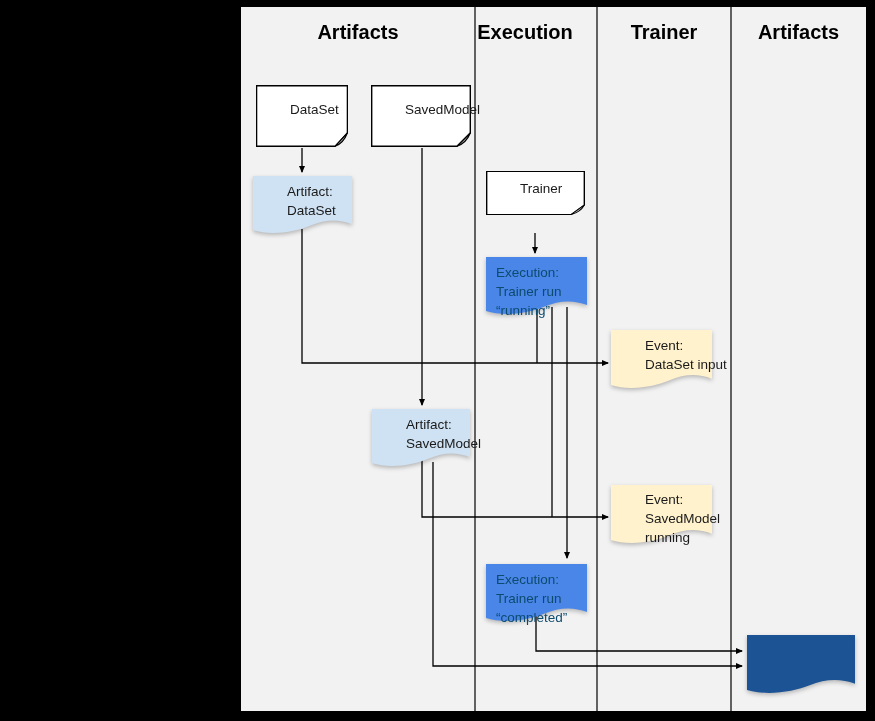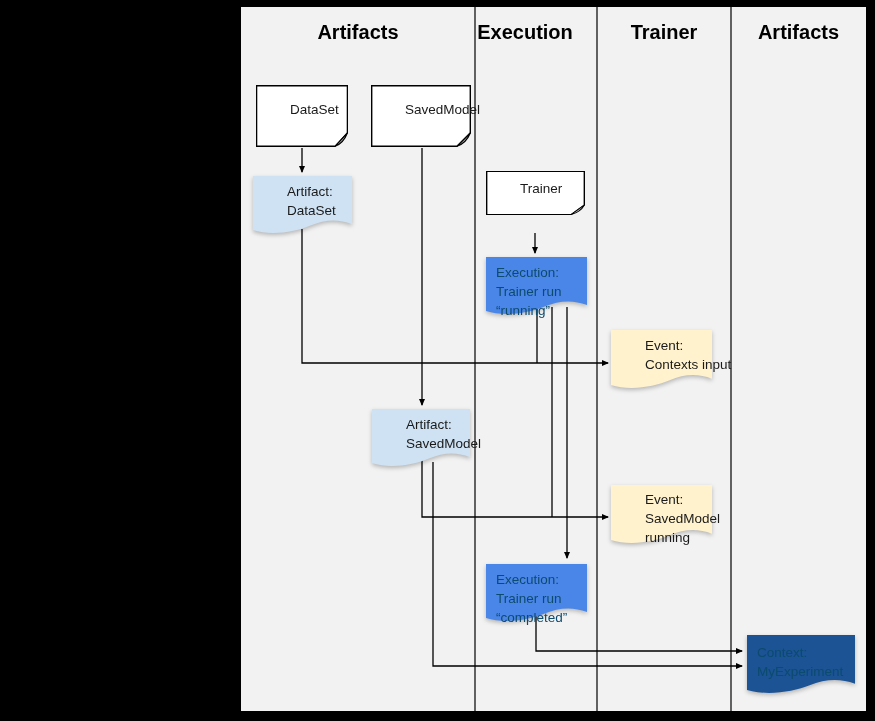--- a/index.html
+++ b/index.html
@@ -118,39 +118,35 @@
         <div class="line">“completed”</div>
       </div>
     </div>
 
     <div class="node light shadow" style="left:370px;top:323px;width:101px;height:62px">
       <svg class="shape" viewBox="0 0 100 61" preserveAspectRatio="none">
         <path d="M0,0 H100 V48 C86,42.5 72,43.5 58,49.5 C43,56 18,60 0,54 Z" fill="#fff2cc"></path>
       </svg>
       <div class="label">
         <div class="line">Event:</div>
-        <div class="line">Contexts input</div>
+        <div class="line">DataSet input</div>
       </div>
     </div>
 
     <div class="node light shadow" style="left:370px;top:478px;width:101px;height:62px">
       <svg class="shape" viewBox="0 0 100 61" preserveAspectRatio="none">
         <path d="M0,0 H100 V48 C86,42.5 72,43.5 58,49.5 C43,56 18,60 0,54 Z" fill="#fff2cc"></path>
       </svg>
       <div class="label" style="padding-top:5px">
         <div class="line">Event:</div>
         <div class="line">SavedModel</div>
         <div class="line">running</div>
       </div>
     </div>
 
     <div class="node dark shadow" style="left:506px;top:628px;width:108px;height:62px">
       <svg class="shape" viewBox="0 0 100 61" preserveAspectRatio="none">
         <path d="M0,0 H100 V48 C86,42.5 72,43.5 58,49.5 C43,56 18,60 0,54 Z" fill="#1b5394"></path>
       </svg>
-      <div class="label" style="padding-top:8px">
-        <div class="line">Context:</div>
-        <div class="line">MyExperiment</div>
-      </div>
     </div>
 
   </div>
 </div>
 
 </body></html>

